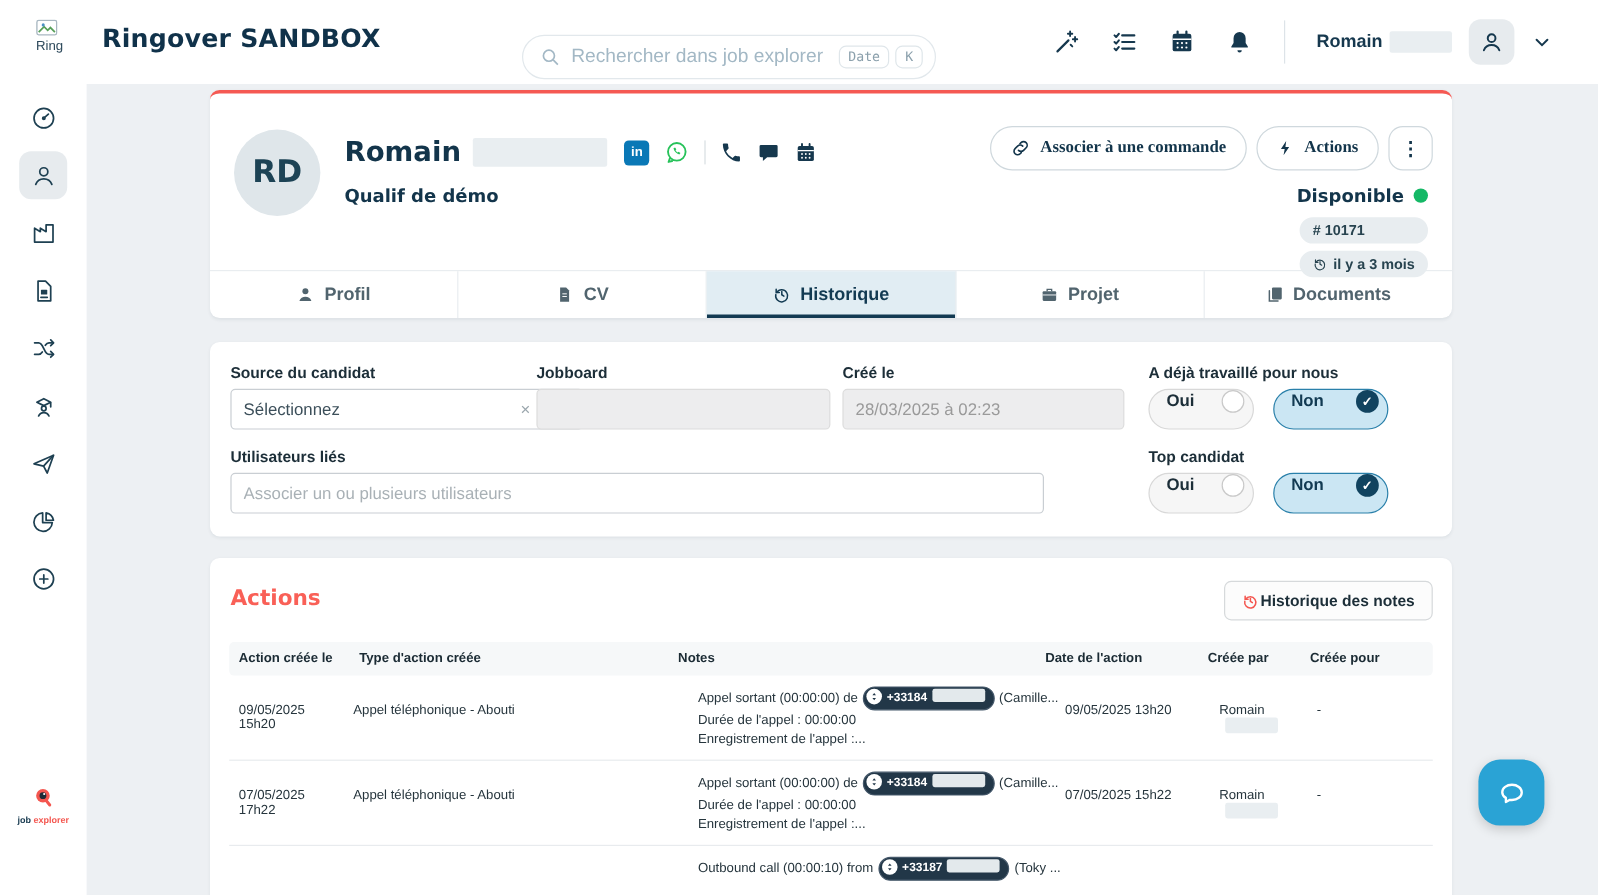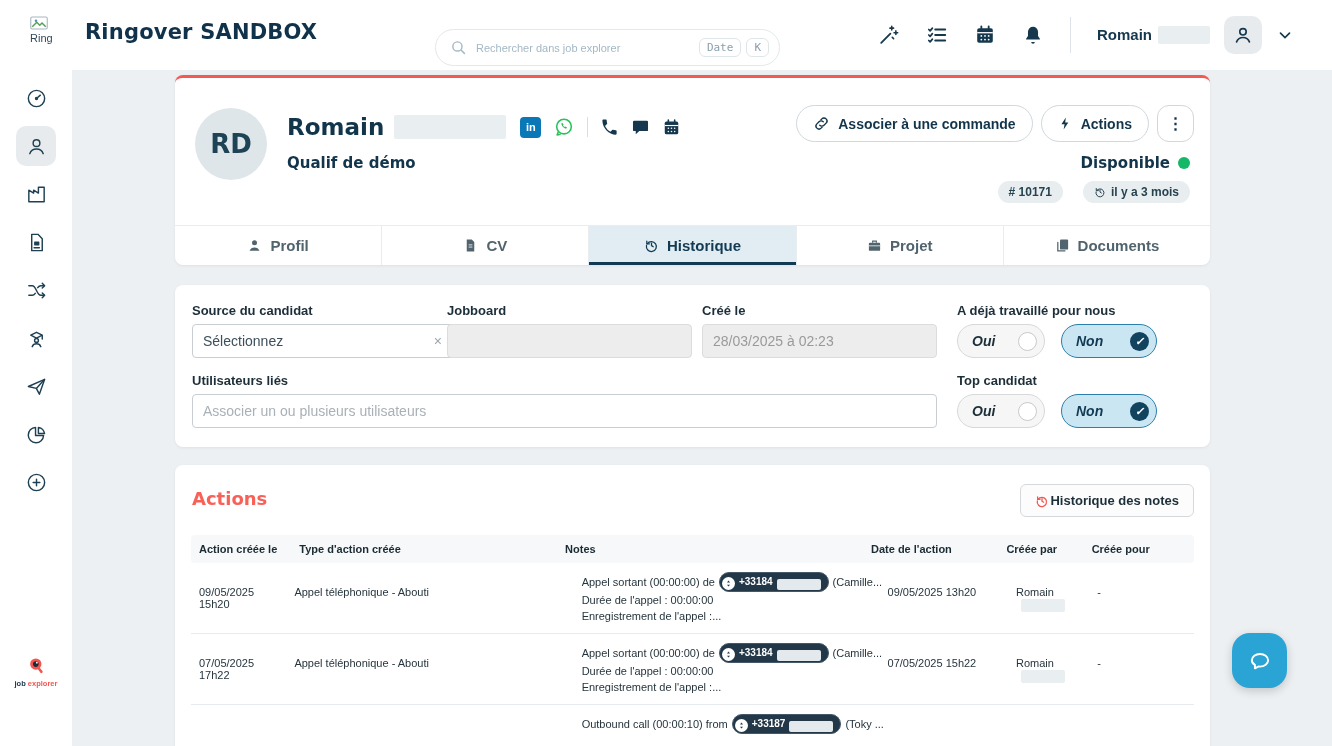--- a/index.html
+++ b/index.html
@@ -7,21 +7,21 @@
     font-family:"Liberation Sans", sans-serif; color:#16384e; }
 
   
   .header { position:absolute; top:0; left:0; width:1332px; height:70px; background:#fff; z-index:5;padding-left:12px; }
   .logo { position:absolute; left:30px; top:16px; width:44px; text-align:left; }
   .logo-text { font-size:11px; color:#2e4a5c; margin-top:-2px; }
   .app-title { position:absolute; left:85px; top:20px; font-family:"DejaVu Sans", sans-serif;
     font-size:21px; font-weight:800; color:#10324a; letter-spacing:.2px; }
   .search { position:absolute; left:435px; top:29px; width:345px; height:37px; border:1px solid #e2e8ec;
     border-radius:19px; display:flex; align-items:center; padding:0 10px 0 14px; background:#fff; }
-  .search input { flex:1; border:none; outline:none; font-size:11px; color:#3c5564; background:transparent; margin-left:9px;
+  .search input { flex:1; border:none; outline:none; font-size:16px; color:#3c5564; background:transparent; margin-left:9px;
     font-family:"Liberation Sans", sans-serif; }
   .search input::placeholder { color:#a3b8c5; }
   .kbd { border:1px solid #dfe6ea; border-radius:6px; padding:2px 7px; font-size:11px; color:#8ba0ac; margin-left:5px;
     font-family:"DejaVu Sans Mono", monospace; }
   .hdr-right { position:absolute; right:38px; top:0; height:70px; display:flex; align-items:center; gap:26px; }
   .hdr-icon { width:22px; height:22px; cursor:pointer; }
   .hdr-divider { width:1px; height:36px; background:#dde3e8; }
   .user-name { font-size:15px; font-weight:700; color:#16384e; }
   .redact { display:inline-block; background:#e9eef1; border-radius:2px; vertical-align:middle; }
   .user-redact { width:52px; height:18px; margin-left:6px; }
@@ -55,27 +55,27 @@
   .pname-redact { width:112px; height:24px; }
   .contact-icons { display:flex; align-items:center; gap:12px; margin-left:4px; }
   .li-badge { width:21px; height:21px; background:#0a78b6; border-radius:4px; color:#fff; font-size:11px;
     font-weight:800; display:flex; align-items:center; justify-content:center; cursor:pointer; }
   .c-divider { width:1px; height:20px; background:#d8dee2; }
   .psub { position:absolute; left:112px; top:76px; font-family:"DejaVu Sans", sans-serif;
     font-size:15px; font-weight:700; color:#13354b; }
   .card-actions { position:absolute; right:16px; top:27px; display:flex; gap:8px; }
   .pill-btn { display:flex; align-items:center; gap:8px; border:1px solid #cfd8dd; border-radius:19px;
     background:#fff; padding:0 16px; height:37px; font-size:14px; font-weight:700; color:#13354b; cursor:pointer;
-    font-family:Liberation Sans, sans-serif; }
+    font-family:Liberation Serif, serif; }
   .more-btn { width:37px; height:37px; border:1px solid #cfd8dd; border-radius:12px; background:#fff;
     font-size:16px; font-weight:800; color:#13354b; display:flex; align-items:center; justify-content:center; cursor:pointer; }
   .availability { position:absolute; right:20px; top:76px; display:flex; align-items:center; gap:8px;
     font-size:15px; font-weight:800; color:#13354b; font-family:"DejaVu Sans", sans-serif; }
   .avail-dot { width:12px; height:12px; border-radius:50%; background:#15b866; }
-  .badge-row { position:absolute; right:20px; top:103px; display:flex; gap:20px; }
+  .badge-row { position:absolute; right:20px; top:103px; display:flex; gap:6px;flex-direction:column; }
   .gbadge { display:flex; align-items:center; gap:5px; background:#e8edf0; border-radius:13px; padding:4px 11px;
     font-size:12px; font-weight:600; color:#27434f; }
 
   
   .tabs { display:flex; height:40px; border-top:1px solid #e9edf0; }
   .tab { flex:1; display:flex; align-items:center; justify-content:center; gap:8px; font-size:15px; font-weight:600;
     color:#51646e; border-right:1px solid #e9edf0; cursor:pointer; }
   .tab:last-child { border-right:none; }
   .tab.active { background:#e1edf3; color:#123a52; font-weight:700; box-shadow:inset 0 -3px 0 #123a52;
     border-bottom-left-radius:0; }
@@ -88,22 +88,22 @@
     font-size:14px; color:#9a9a9a; padding:0 10px; line-height:32px; }
   .f-text { position:absolute; height:34px; border:1px solid #c9ced3; border-radius:4px; background:#fff;
     font-size:14px; color:#6d7a82; padding:0 10px; font-family:"Liberation Sans",sans-serif; outline:none; }
   .f-text::placeholder { color:#a9b1b6; }
   .select { position:absolute; height:34px; border:1px solid #c9ced3; border-radius:4px; background:#fff;
     display:flex; align-items:center; cursor:pointer; }
   .sel-text { flex:1; font-size:14px; color:#3c4f5a; padding-left:10px; }
   .sel-x { color:#9aa6ad; font-size:14px; padding:0 9px; cursor:pointer; }
   .sel-dd { width:34px; height:100%; background:#eceff1; border-left:1px solid #d5dadd; border-radius:0 3px 3px 0;
     display:flex; align-items:center; justify-content:center; color:#2c4756; font-size:9px; }
-  .toggle { position:absolute; height:34px; border-radius:17px; display:flex; align-items:center;
-    justify-content:space-between; padding:0 7px 0 14px; font-size:14px; font-weight:700; cursor:pointer;font-style:italic; }
+  .toggle { position:absolute; height:34px; border-radius:17px; display:flex; align-items:flex-start;
+    justify-content:space-between; padding:0 7px 0 14px; font-size:14px; font-weight:700; cursor:pointer; }
   .toggle.off { width:88px; background:#f6f6f6; border:1px solid #d8d8d8; color:#1c2e38; }
   .toggle.on  { width:96px; background:#cbe6f3; border:1.5px solid #2a80aa; color:#123a52; }
   .tg-circle { width:19px; height:19px; border-radius:50%; border:1px solid #c9c9c9; background:#fff; }
   .tg-check { width:19px; height:19px; border-radius:50%; background:#11435f; color:#fff; font-size:11px;
     display:flex; align-items:center; justify-content:center; font-weight:700; }
 
   
   .actions-card { top:395px; height:460px; }
   .a-title { position:absolute; left:17px; top:23px; font-family:"DejaVu Sans", sans-serif;
     font-size:18px; font-weight:800; color:#f96057; }
@@ -112,21 +112,21 @@
     color:#1c2e38; cursor:pointer; }
   .table { position:absolute; left:16px; right:16px; top:70px; font-size:11px; color:#26353d; }
   .t-head { display:flex; background:#f6f8f9; border-radius:4px; height:28px; align-items:center;
     font-weight:700; color:#1b2b34; }
   .t-row { display:flex; border-bottom:1px solid #e8ebee; padding:9px 0; align-items:flex-start; }
   .tc { padding:0 8px; }
   .c1{width:10%;} .c2{width:26.5%;} .c3{width:30.5%;} .c4{width:13.5%;} .c5{width:8.5%;} .c6{width:11%;}
   .t-row .tc { padding-top:14px; }
   .t-row .c3 { padding-top:0; line-height:16px;margin-left:36px; }
   .note-l1 { display:flex; align-items:center; gap:4px; white-space:nowrap; }
-  .phone-badge { display:inline-flex; align-items:flex-end; gap:4px; background:#223748; border:1.5px solid #45586a;
+  .phone-badge { display:inline-flex; align-items:flex-start; gap:4px; background:#223748; border:1.5px solid #45586a;
     border-radius:10px; padding:1px 7px 1px 2px; color:#fff; font-size:10px; font-weight:600; cursor:pointer; }
   .pb-circle { width:13px; height:13px; border-radius:50%; background:#fff; display:flex; align-items:center;
     justify-content:center; }
   .pb-redact { width:44px; height:11px; background:#e3e9ec; border-radius:2px; }
   .name-redact { width:44px; height:13px; margin-left:5px; }
 
   
   .chat-widget { position:absolute; left:1232px; top:633px; width:55px; height:55px; border-radius:18px;
     background:#2aa3d5; display:flex; align-items:center; justify-content:center; cursor:pointer;
     box-shadow:0 3px 10px rgba(0,0,0,.18); z-index:9; }
@@ -399,21 +399,21 @@
     <div class="toggle off" style="left:782px;top:39px">
       <span>Oui</span>
         <span class="tg-circle"></span>
     </div>
     <div class="toggle on" style="left:886px;top:39px">
       <span>Non</span>
         <span class="tg-check">✓</span>
     </div>
 
     <div class="f-label" style="left:17px;top:88px">Utilisateurs liés</div>
-    <input class="f-text" style="left: 17px; top: 109px; width: 745px;" placeholder="Associer un ou plusieurs utilisateurs">
+    <input class="f-text" style="left: 17px; top: 109px; width: 678px;" placeholder="Associer un ou plusieurs utilisateurs">
     <div class="f-label" style="left:782px;top:88px">Top candidat</div>
     <div class="toggle off" style="left:782px;top:109px">
       <span>Oui</span>
         <span class="tg-circle"></span>
     </div>
     <div class="toggle on" style="left:886px;top:109px">
       <span>Non</span>
         <span class="tg-check">✓</span>
     </div>
   </div>

